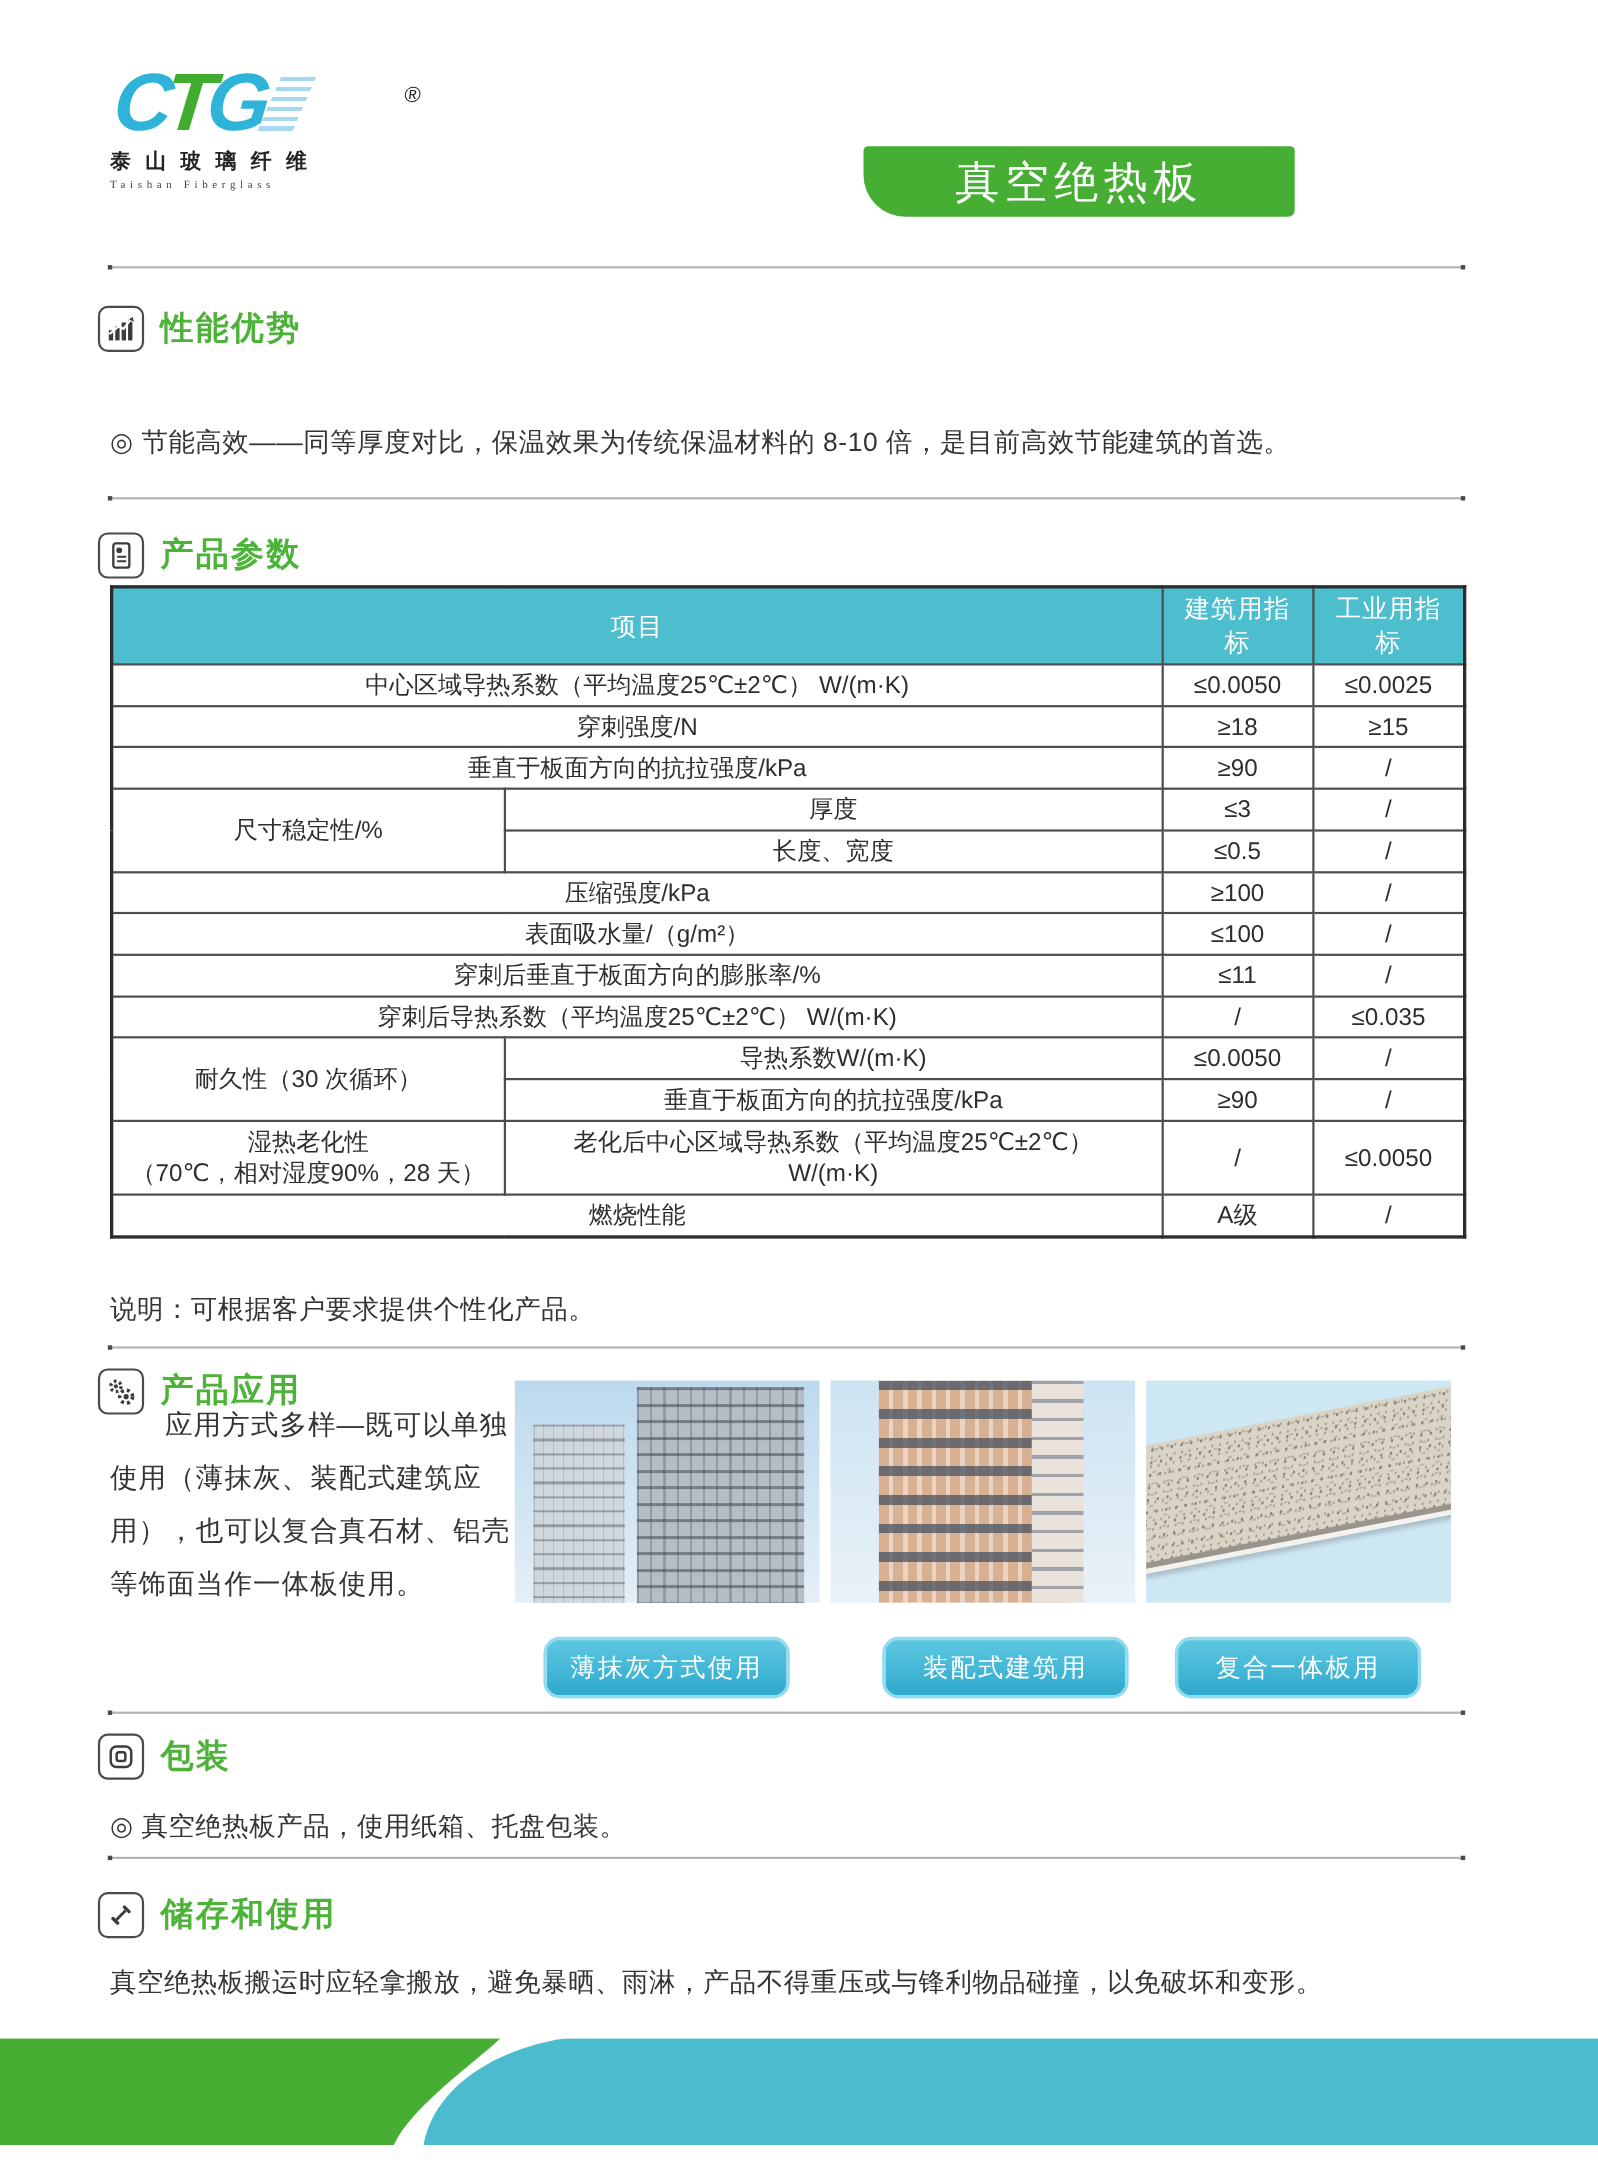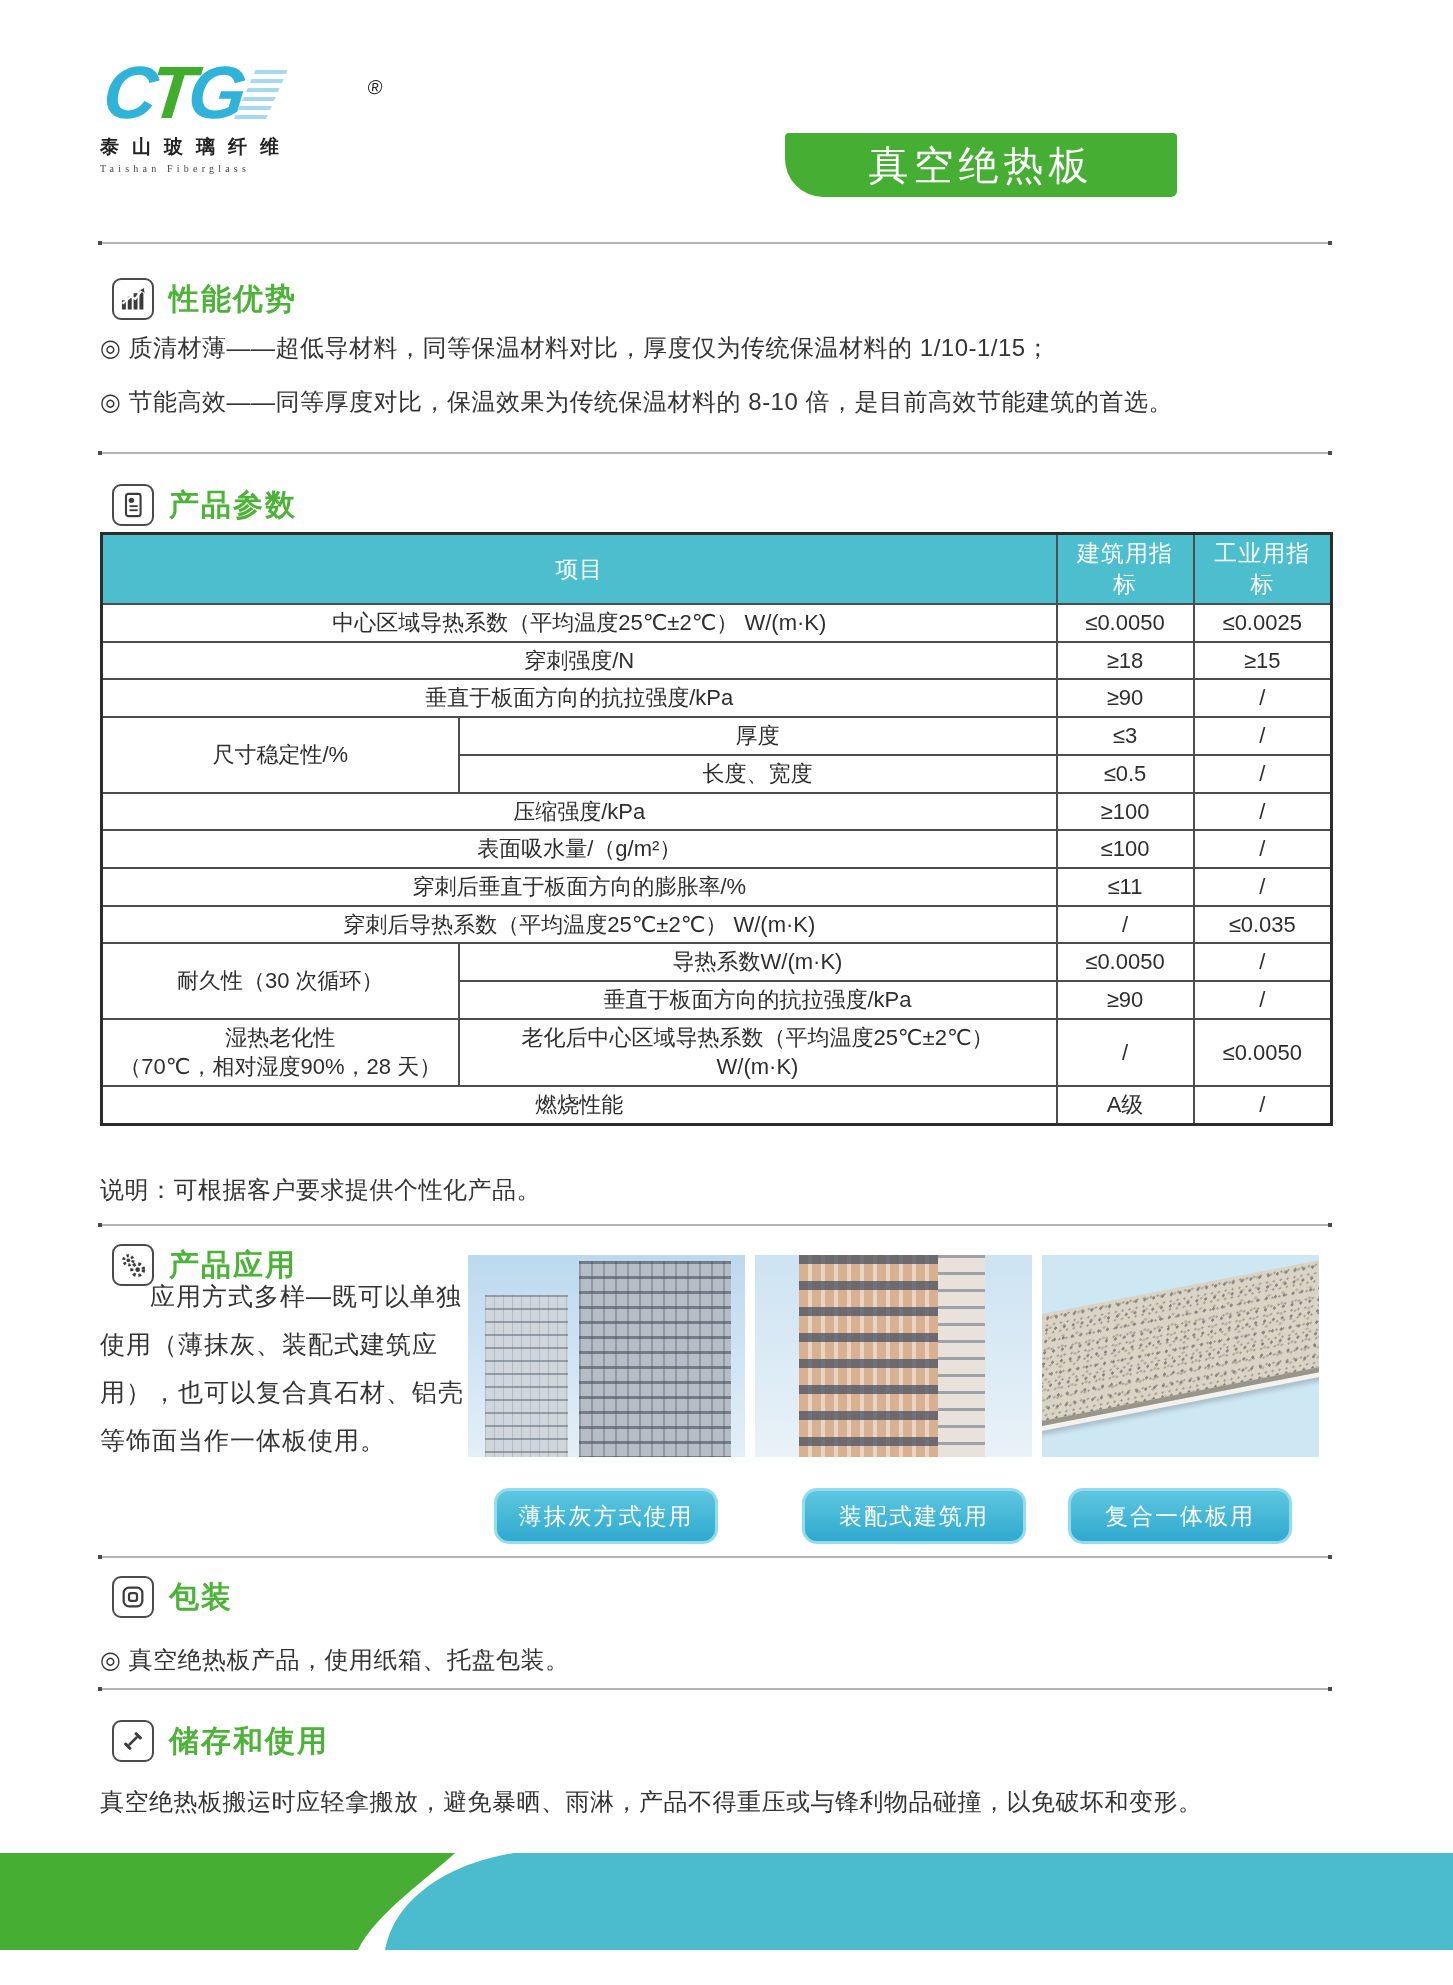--- a/index.html
+++ b/index.html
@@ -24,21 +24,21 @@
           border-radius:4px 4px 6px 38px;color:#fff;font-size:40px;letter-spacing:5px;
           display:flex;align-items:center;justify-content:center;}
 
   
   .divider{position:absolute;left:100px;width:1230px;height:2px;background:#b4b4b4;}
   .divider::before,.divider::after{content:"";position:absolute;top:-1px;width:4px;height:4px;background:#4a4a4a;}
   .divider::before{left:-2px}.divider::after{right:-2px}
   .d1{top:242px}.d2{top:452px}.d3{top:1224px}.d4{top:1556px}.d5{top:1688px}
 
   
-  .sec-head{position:absolute;left:112px;display:flex;align-items:center;gap:15px;}
+  .sec-head{position:absolute;left:89px;display:flex;gap:15px;}
   .sec-icon{width:42px;height:42px;border:2px solid #4b4b4b;border-radius:9px;background:#fff;
             display:flex;align-items:center;justify-content:center;box-sizing:border-box;}
   .sec-icon svg{display:block}
   .sec-title{font-size:30px;font-weight:600;color:#4cb338;letter-spacing:2px;}
 
   .body-text{position:absolute;left:100px;font-size:24px;color:#343434;letter-spacing:.5px;}
 
   
   .param-table{position:absolute;left:100px;top:532px;width:1230px;height:539px;
                border-collapse:collapse;table-layout:fixed;font-size:22px;color:#2e2e2e;
@@ -115,21 +115,20 @@
         <rect x="2.5" y="13" width="3.4" height="8" fill="#3c3c3c"></rect>
         <rect x="7.5" y="10" width="3.4" height="11" fill="#3c3c3c"></rect>
         <rect x="12.5" y="7" width="3.4" height="14" fill="#3c3c3c"></rect>
         <rect x="17.5" y="4" width="3.4" height="17" fill="#3c3c3c"></rect>
         <polyline points="3,16 10,10 14,12 20,4" fill="none" stroke="#ffffff" stroke-width="1.8"></polyline>
         <polygon points="21.5,2 22.5,7.5 17.5,4.5" fill="#3c3c3c" stroke="#ffffff" stroke-width="0.8"></polygon>
       </svg>
     </span>
     <span class="sec-title">性能优势</span>
   </div>
-  <div class="body-text" style="top:332px">◎ 质清材薄——超低导材料，同等保温材料对比，厚度仅为传统保温材料的 1/10-1/15；</div>
   <div class="body-text" style="top:386px">◎ 节能高效——同等厚度对比，保温效果为传统保温材料的 8-10 倍，是目前高效节能建筑的首选。</div>
 
   <div class="divider d2"></div>
 
   <div class="sec-head" style="top:484px">
     <span class="sec-icon">
       <svg width="28" height="28" viewBox="0 0 24 24">
         <rect x="6" y="2.5" width="12.5" height="19" rx="2" fill="none" stroke="#3c3c3c" stroke-width="1.8"></rect>
         <circle cx="10.6" cy="8" r="2.3" fill="#3c3c3c"></circle>
         <line x1="9" y1="13" x2="16" y2="13" stroke="#3c3c3c" stroke-width="1.6"></line>

